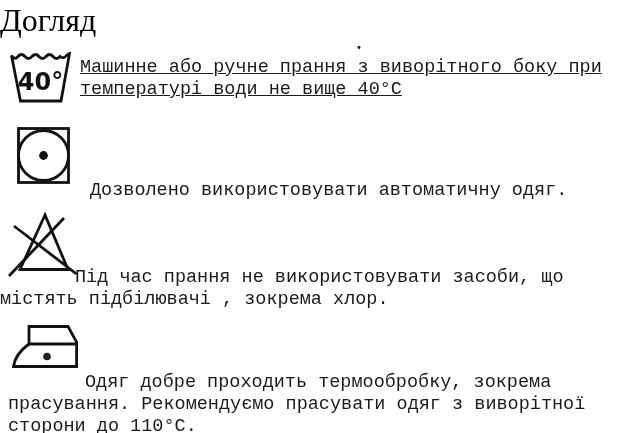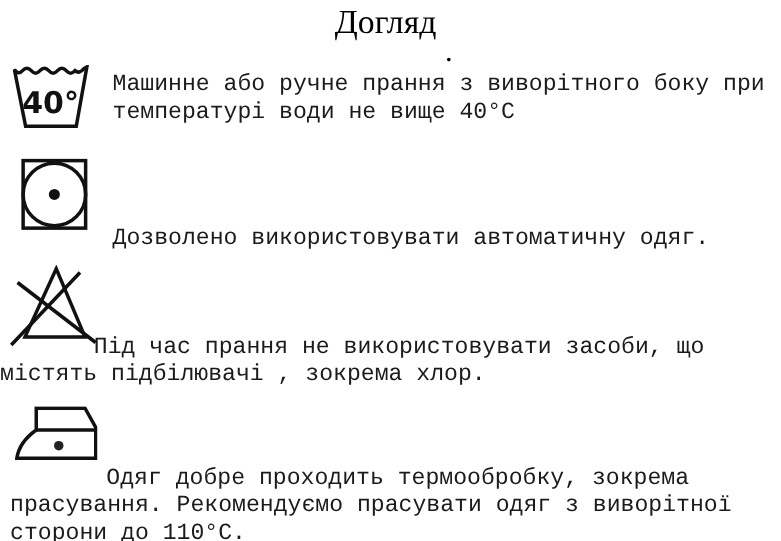--- a/index.html
+++ b/index.html
@@ -5,34 +5,34 @@
   html,body{margin:0;padding:0;}
   body{
     width:625px;height:433px;background:#ffffff;position:relative;overflow:hidden;
     font-family:"Liberation Mono","DejaVu Sans Mono",monospace;color:#1b1b1b;
   }
   .abs{position:absolute;}
   .care-text{
     font-size:18.5px;line-height:21.9px;white-space:pre-wrap;letter-spacing:0;
   }
   #page-title{
-    top:2px;left:0;width:617px;text-align:center;
+    top:2px;left:0;width:617px;
     font-family:"Liberation Serif","DejaVu Serif",serif;
-    font-size:27px;color:#000;
+    font-size:32px;color:#000;
   }
   #title-dot{
     top:33px;left:352px;width:14px;text-align:center;
     font-family:"Liberation Serif","DejaVu Serif",serif;
     font-size:18px;font-weight:bold;color:#000;
   }
   #wash-icon{left:10px;top:52px;}
   #dry-icon{left:16px;top:126px;}
   #bleach-icon{left:6px;top:212px;}
   #iron-icon{left:12px;top:325px;}
-  #row1-text{left:90px;top:57px;width:535px;}
+  #row1-text{left:80px;top:57px;width:535px;text-decoration:underline;}
   #row2-text{left:90px;top:180px;width:535px;}
   #row3-text{left:0;top:267px;width:610px;text-indent:75px;}
   #row4-text{left:8px;top:372px;width:610px;text-indent:77px;}
   svg{display:block;}
   .stroke{fill:none;stroke:#111;stroke-width:2.8;}
 </style>
 </head>
 <body>
 
 <div id="page-title" class="abs">Догляд</div>

